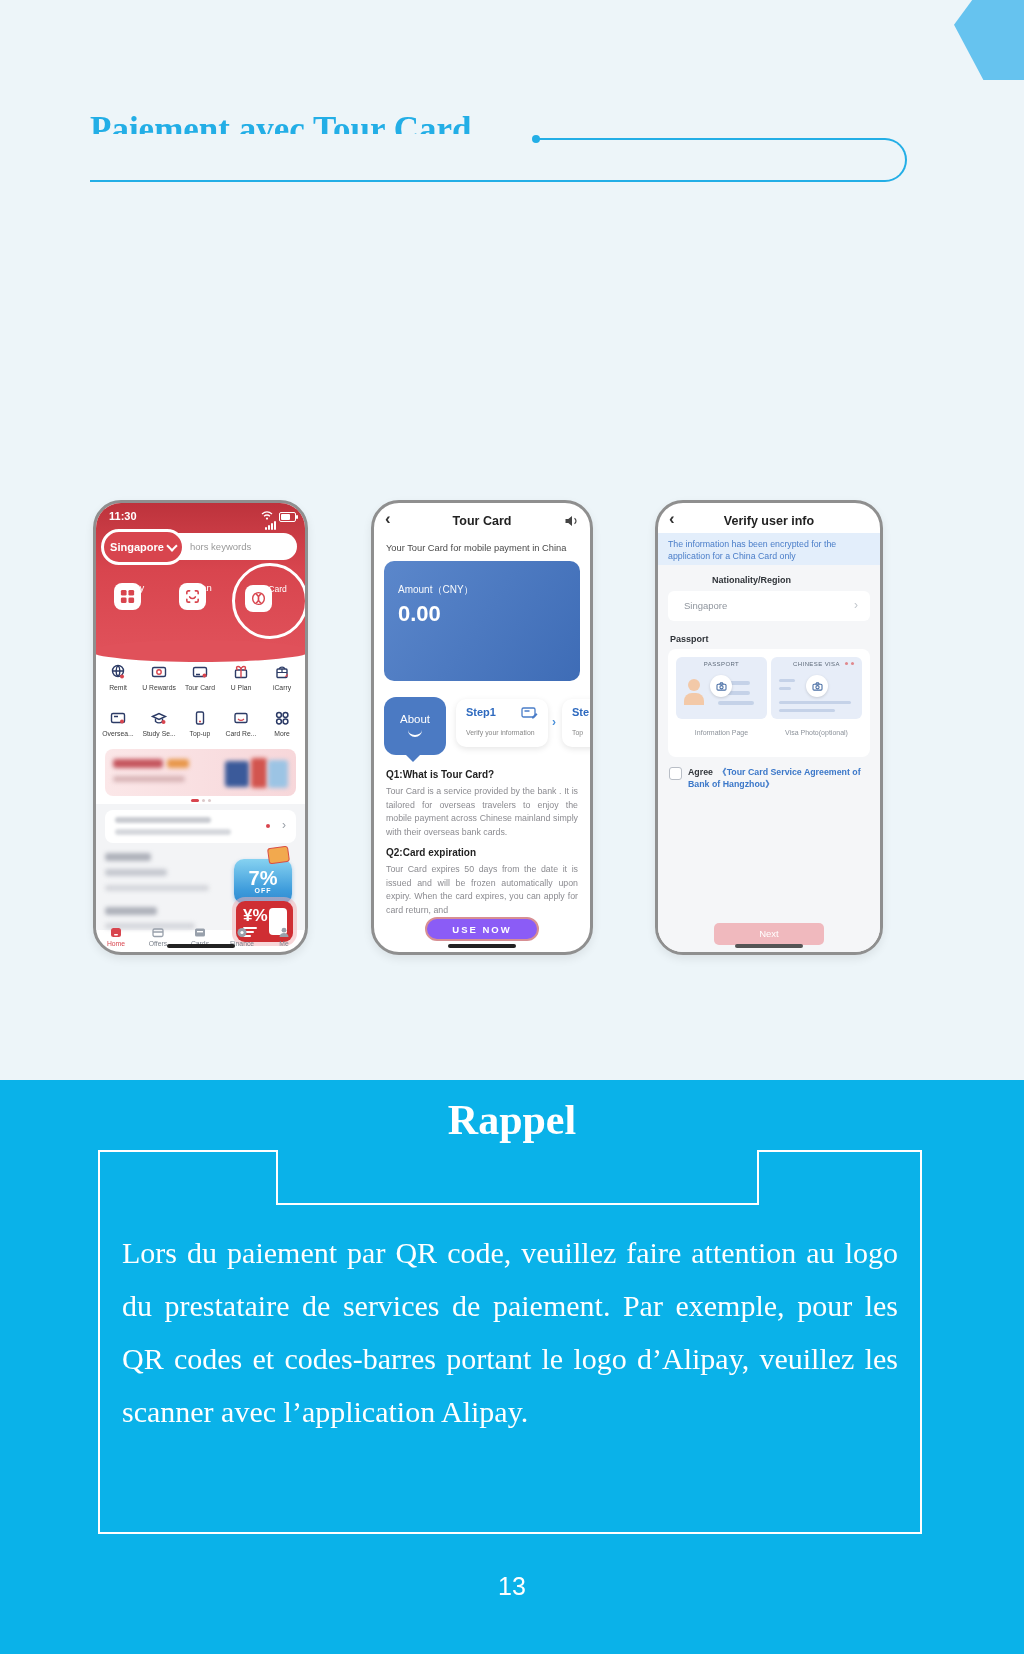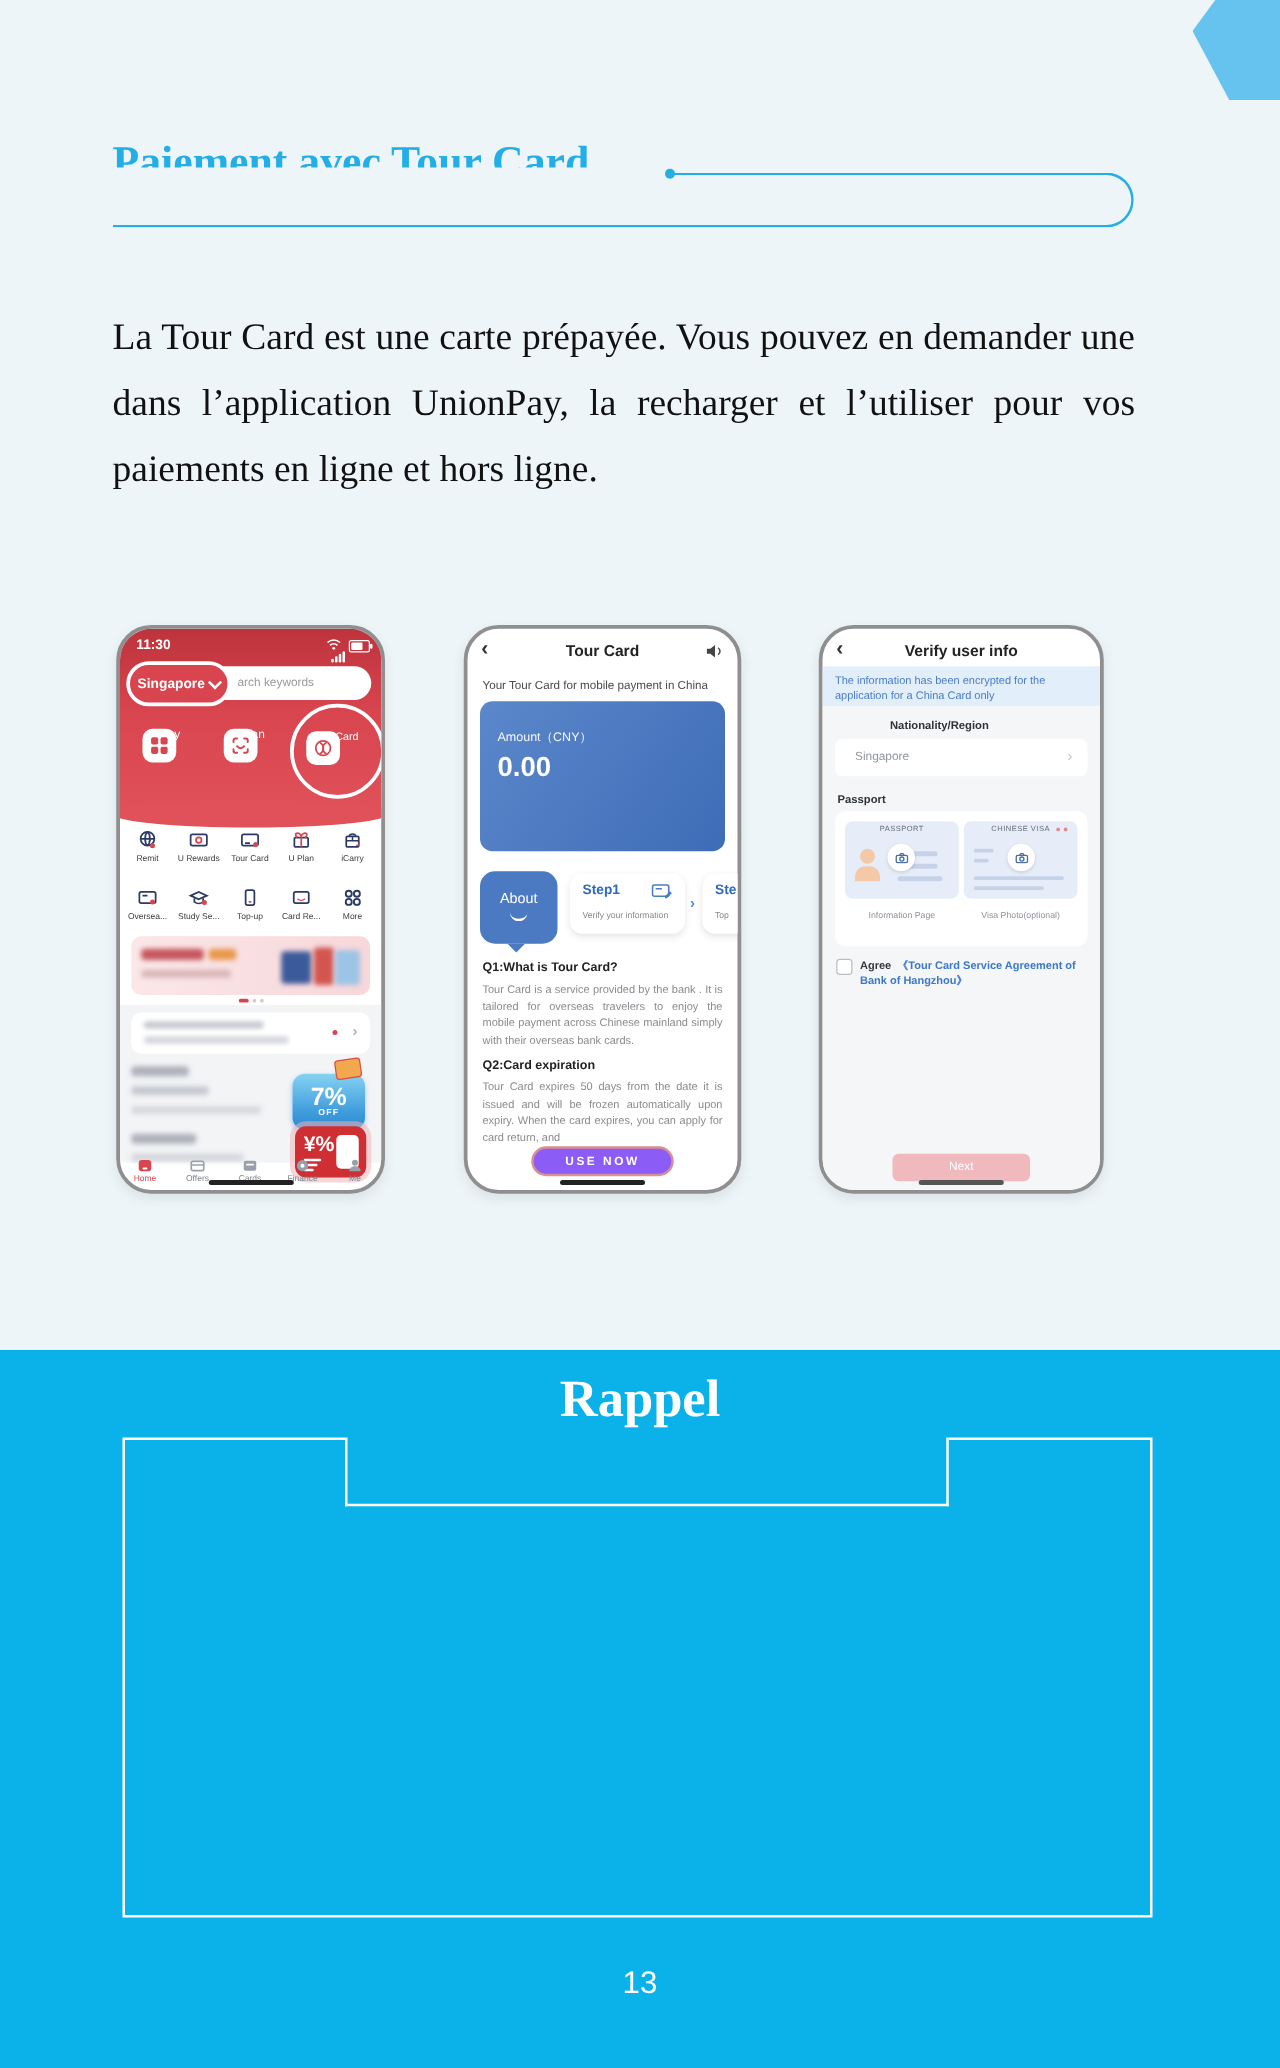--- a/index.html
+++ b/index.html
@@ -137,38 +137,37 @@
 
 <div class="page">
 
   <div class="hexagon"></div>
 
   <div class="page-title serif">Paiement avec Tour Card</div>
   <div class="hook"></div>
   <div class="hook-cover"></div>
   <div class="hook-dot"></div>
 
-  <div class="intro serif">La Tour Card est une carte prépayée. Vous pouvez en demander une dans l’application UnionPay, la recharger et l’utiliser pour vos paiements en ligne et hors ligne.</div>
 
   <div class="phone" id="phone1">
     <div class="p1-head"></div>
     <div class="p1-time">11:30</div>
     <div class="abs" style="right:28px;top:9px;">
       <span class="sigbar" style="height:3px"></span><span class="sigbar" style="height:5px"></span><span class="sigbar" style="height:7px"></span><span class="sigbar" style="height:9px"></span>
     </div>
     <div class="abs" style="right:28px;top:7px;">
       <svg width="12" height="10" viewBox="0 0 12 10" style="position:absolute;left:-16px;top:0;">
         <path d="M1 4c3-2.6 7-2.6 10 0" stroke="#fff" stroke-width="1.3" fill="none"></path>
         <path d="M3 6.3c2-1.7 4-1.7 6 0" stroke="#fff" stroke-width="1.3" fill="none"></path>
         <circle cx="6" cy="8.6" r="1.1" fill="#fff"></circle>
       </svg>
     </div>
     <div class="batt"></div>
 
-    <div class="p1-search">arch keywords</div>
+    <div class="p1-search">hors keywords</div>
     <div class="sg-ring">
       <span>Singapore</span>
       <span class="sg-chev"></span>
     </div>
 
     <div class="tc-ring"></div>
     <div class="act" style="left:18px;top:72px;">
       <div class="tile">
         <svg width="17" height="17" viewBox="0 0 18 18">
             <g fill="#d8454e">
@@ -464,15 +463,16 @@
 
     <div class="p3-next">Next</div>
     <div class="home-bar" style="background:#555;"></div>
   </div>
 
   <div class="blue-sec"></div>
   <div class="r-box"></div>
   <div class="r-cover"></div>
   <div class="r-notch"></div>
   <div class="r-title serif">Rappel</div>
+  <div class="r-text serif">Lors du paiement par QR code, veuillez faire attention au logo du prestataire de services de paiement. Par exemple, pour les QR codes et codes-barres portant le logo d’Alipay, veuillez les scanner avec l’application Alipay.</div>
 
   <div class="page-num">13</div>
 </div>
 
 </body></html>

